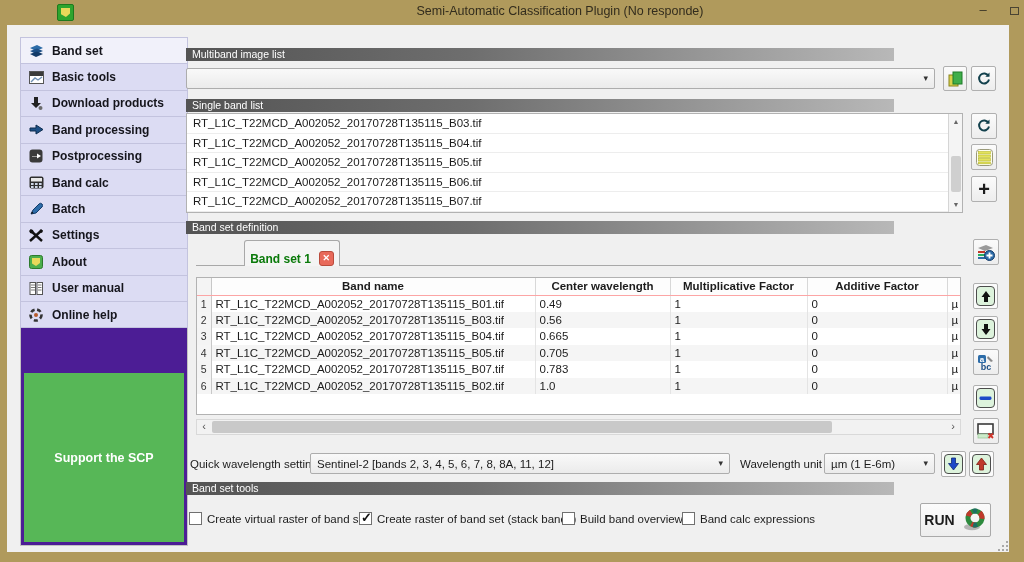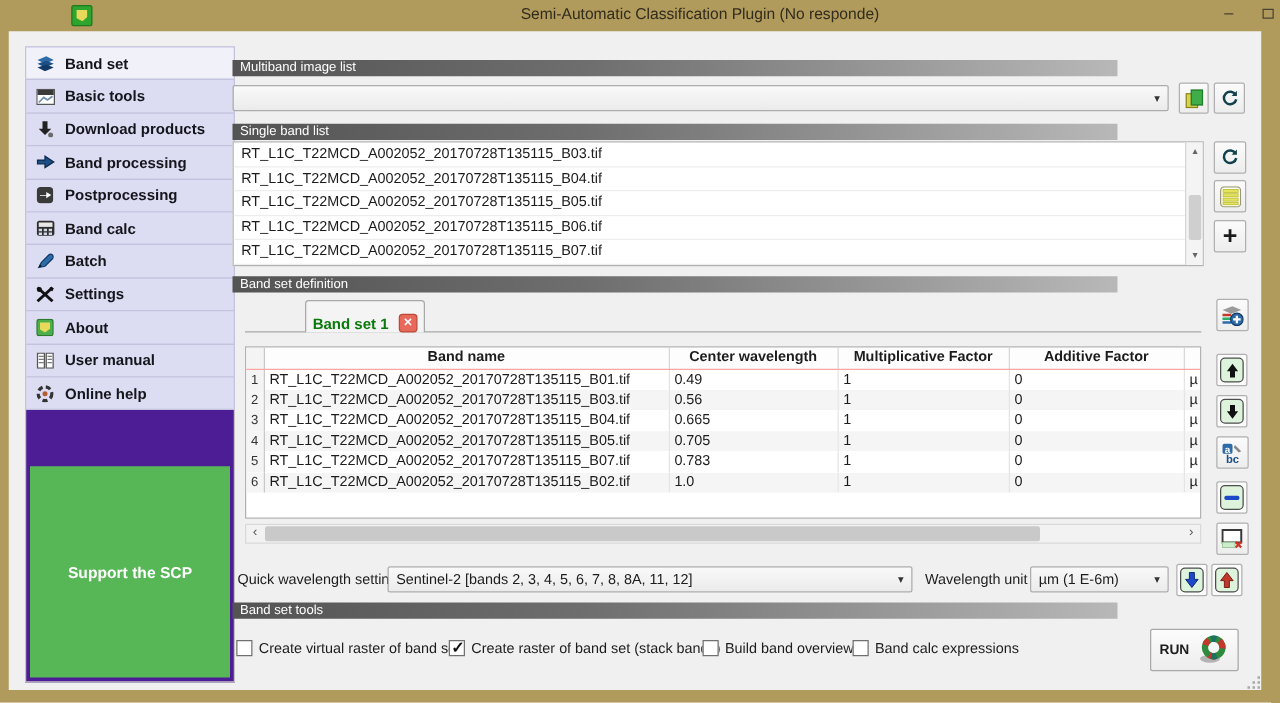--- a/index.html
+++ b/index.html
@@ -88,21 +88,21 @@
   .hscroll .sb-btn { position:absolute; top:0; width:14px; height:14px; color:#555; font-size:11px; line-height:13px; text-align:center; }
   .hscroll .thumb { position:absolute; left:15px; top:1px; height:12px; width:620px; background:#c9c9c9; border-radius:2px; }
 
   
   .label { position:absolute; font-size:11.5px; white-space:nowrap; }
   .checkbox { position:absolute; width:13px; height:13px; background:#fff; border:1px solid #707070; }
   .checkbox.checked::after { content:"✓"; position:absolute; left:1px; top:-3px; font-size:13px; font-weight:bold; color:#111; }
 
   .run-btn { left:920px; top:503px; width:71px; height:34px; background:linear-gradient(#fcfcfc,#ededed);
     border:1px solid #a9a9a9; border-radius:2px; display:flex; align-items:center; justify-content:center; gap:6px;
-    font-weight:bold; font-size:11px; cursor:pointer; }
+    font-weight:bold; font-size:14px; cursor:pointer; }
 
   .resize-grip { left:996px; top:541px; width:12px; height:10px; }
   .resize-grip::after { content:""; position:absolute; right:0; bottom:0; width:2px; height:2px; background:#a8a8a8;
     box-shadow:-4px 0 #a8a8a8, 0 -4px #a8a8a8, -4px -4px #a8a8a8, -8px 0 #a8a8a8, 0 -8px #a8a8a8; }
 
   svg { display:block; }
 </style>
 </head>
 <body>
 

